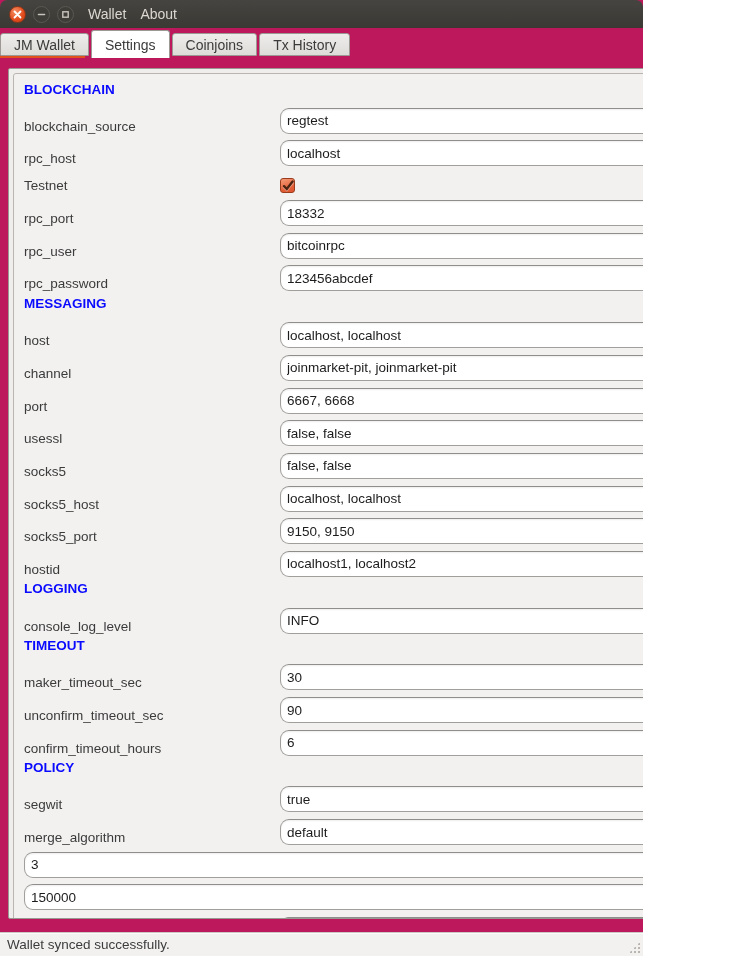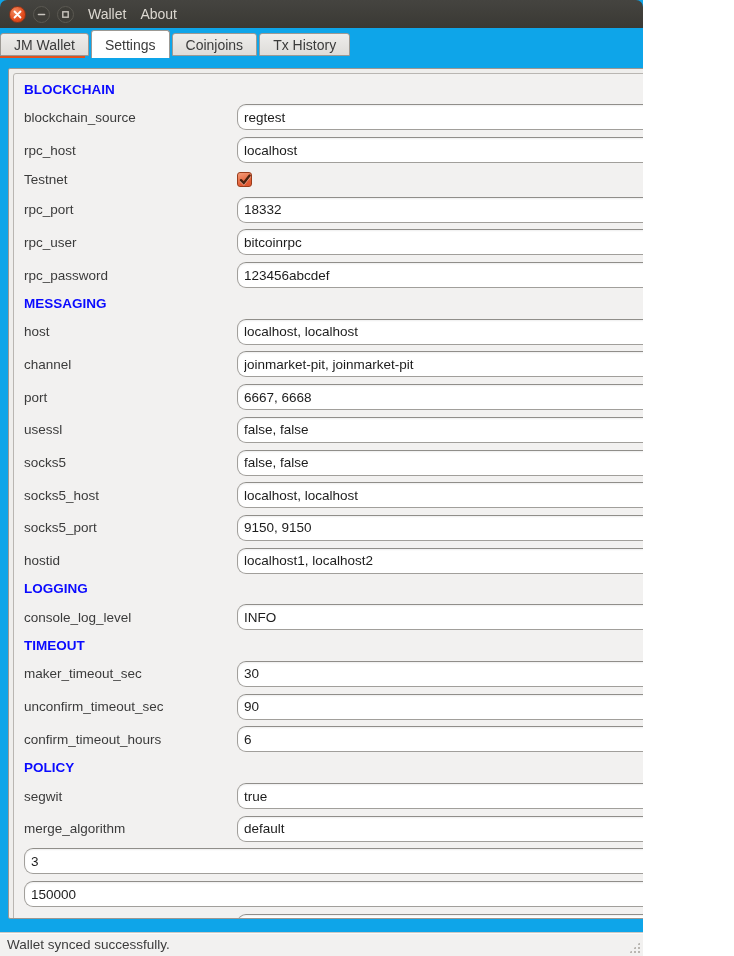--- a/index.html
+++ b/index.html
@@ -1,17 +1,17 @@
 <!DOCTYPE html>
 <html><head>
 <meta charset="utf-8">
 <style>
   html,body{margin:0;padding:0;}
   body{width:734px;height:956px;overflow:hidden;font-family:"Liberation Sans","DejaVu Sans",sans-serif;}
-  .window{position:relative;width:643px;height:956px;background:#0ea5e9;overflow:hidden;}
+  .window{position:relative;width:643px;height:956px;background:#be185d;overflow:hidden;}
 
   
   .titlebar{position:absolute;top:0;left:0;right:0;height:28px;
     background:linear-gradient(#454440,#3a3934);border-radius:7px 7px 0 0;
     display:flex;align-items:center;padding-left:9px;box-sizing:border-box;}
   .tb-btn{width:17px;height:17px;border-radius:50%;margin-right:7px;flex:0 0 auto;
     display:flex;align-items:center;justify-content:center;box-sizing:border-box;}
   .tb-close{background:radial-gradient(circle at 35% 30%,#f58e63,#e24a1b 60%,#c63e12);border:1px solid #8a351a;}
   .tb-plain{background:#3e3d38;border:1px solid #5b5952;}
   .tb-menu{color:#dcd8d1;font-size:14px;padding:0 7px;cursor:default;}
@@ -24,21 +24,21 @@
   .tab.active{height:28px;margin-bottom:0;background:#ffffff;border-bottom:none;position:relative;z-index:2;}
   .tab-underline{position:absolute;left:0;bottom:0;width:85px;height:2px;background:#e0511e;}
 
   
   .scrollframe{position:absolute;left:8px;top:68px;width:719px;height:851px;box-sizing:border-box;
     border:1px solid #9b9792;border-radius:2px;background:#efeeec;overflow:hidden;}
   .formwidget{position:absolute;left:4px;top:4px;width:691px;height:1100px;box-sizing:border-box;
     border:1px solid #b9b6b2;border-radius:3px;background:#f2f1f0;padding-top:3px;}
   .sec-title{height:24px;display:flex;align-items:center;padding-left:10px;
     color:#0a0aff;font-weight:bold;font-size:13.5px;}
-  .frow{height:32.7px;display:flex;align-items:center;padding:0 7px 0 10px;box-sizing:border-box;}
+  .frow{height:32.7px;display:flex;align-items:flex-end;padding:0 7px 0 10px;box-sizing:border-box;gap:43px;}
   .frow.crow{height:27px;}
   .flabel{flex:0 0 213px;font-size:13.5px;color:#3b3b3b;white-space:nowrap;}
   .fvalue{flex:1;height:23px;box-sizing:border-box;border:1px solid #a19f9b;border-top-color:#908e8a;
     border-radius:9px;background:#ffffff;font-family:inherit;font-size:13.5px;color:#1c1c1c;
     padding:12px 6px;box-shadow:inset 0 1px 2px rgba(0,0,0,0.07);outline:none;}
   .checkbox{width:15px;height:15px;box-sizing:border-box;border:1px solid #9a3c1b;border-radius:3px;
     background:linear-gradient(160deg,#f49c78 0%,#e35e36 70%,#de5530 100%);
     display:flex;align-items:center;justify-content:center;overflow:visible;}
 
   

